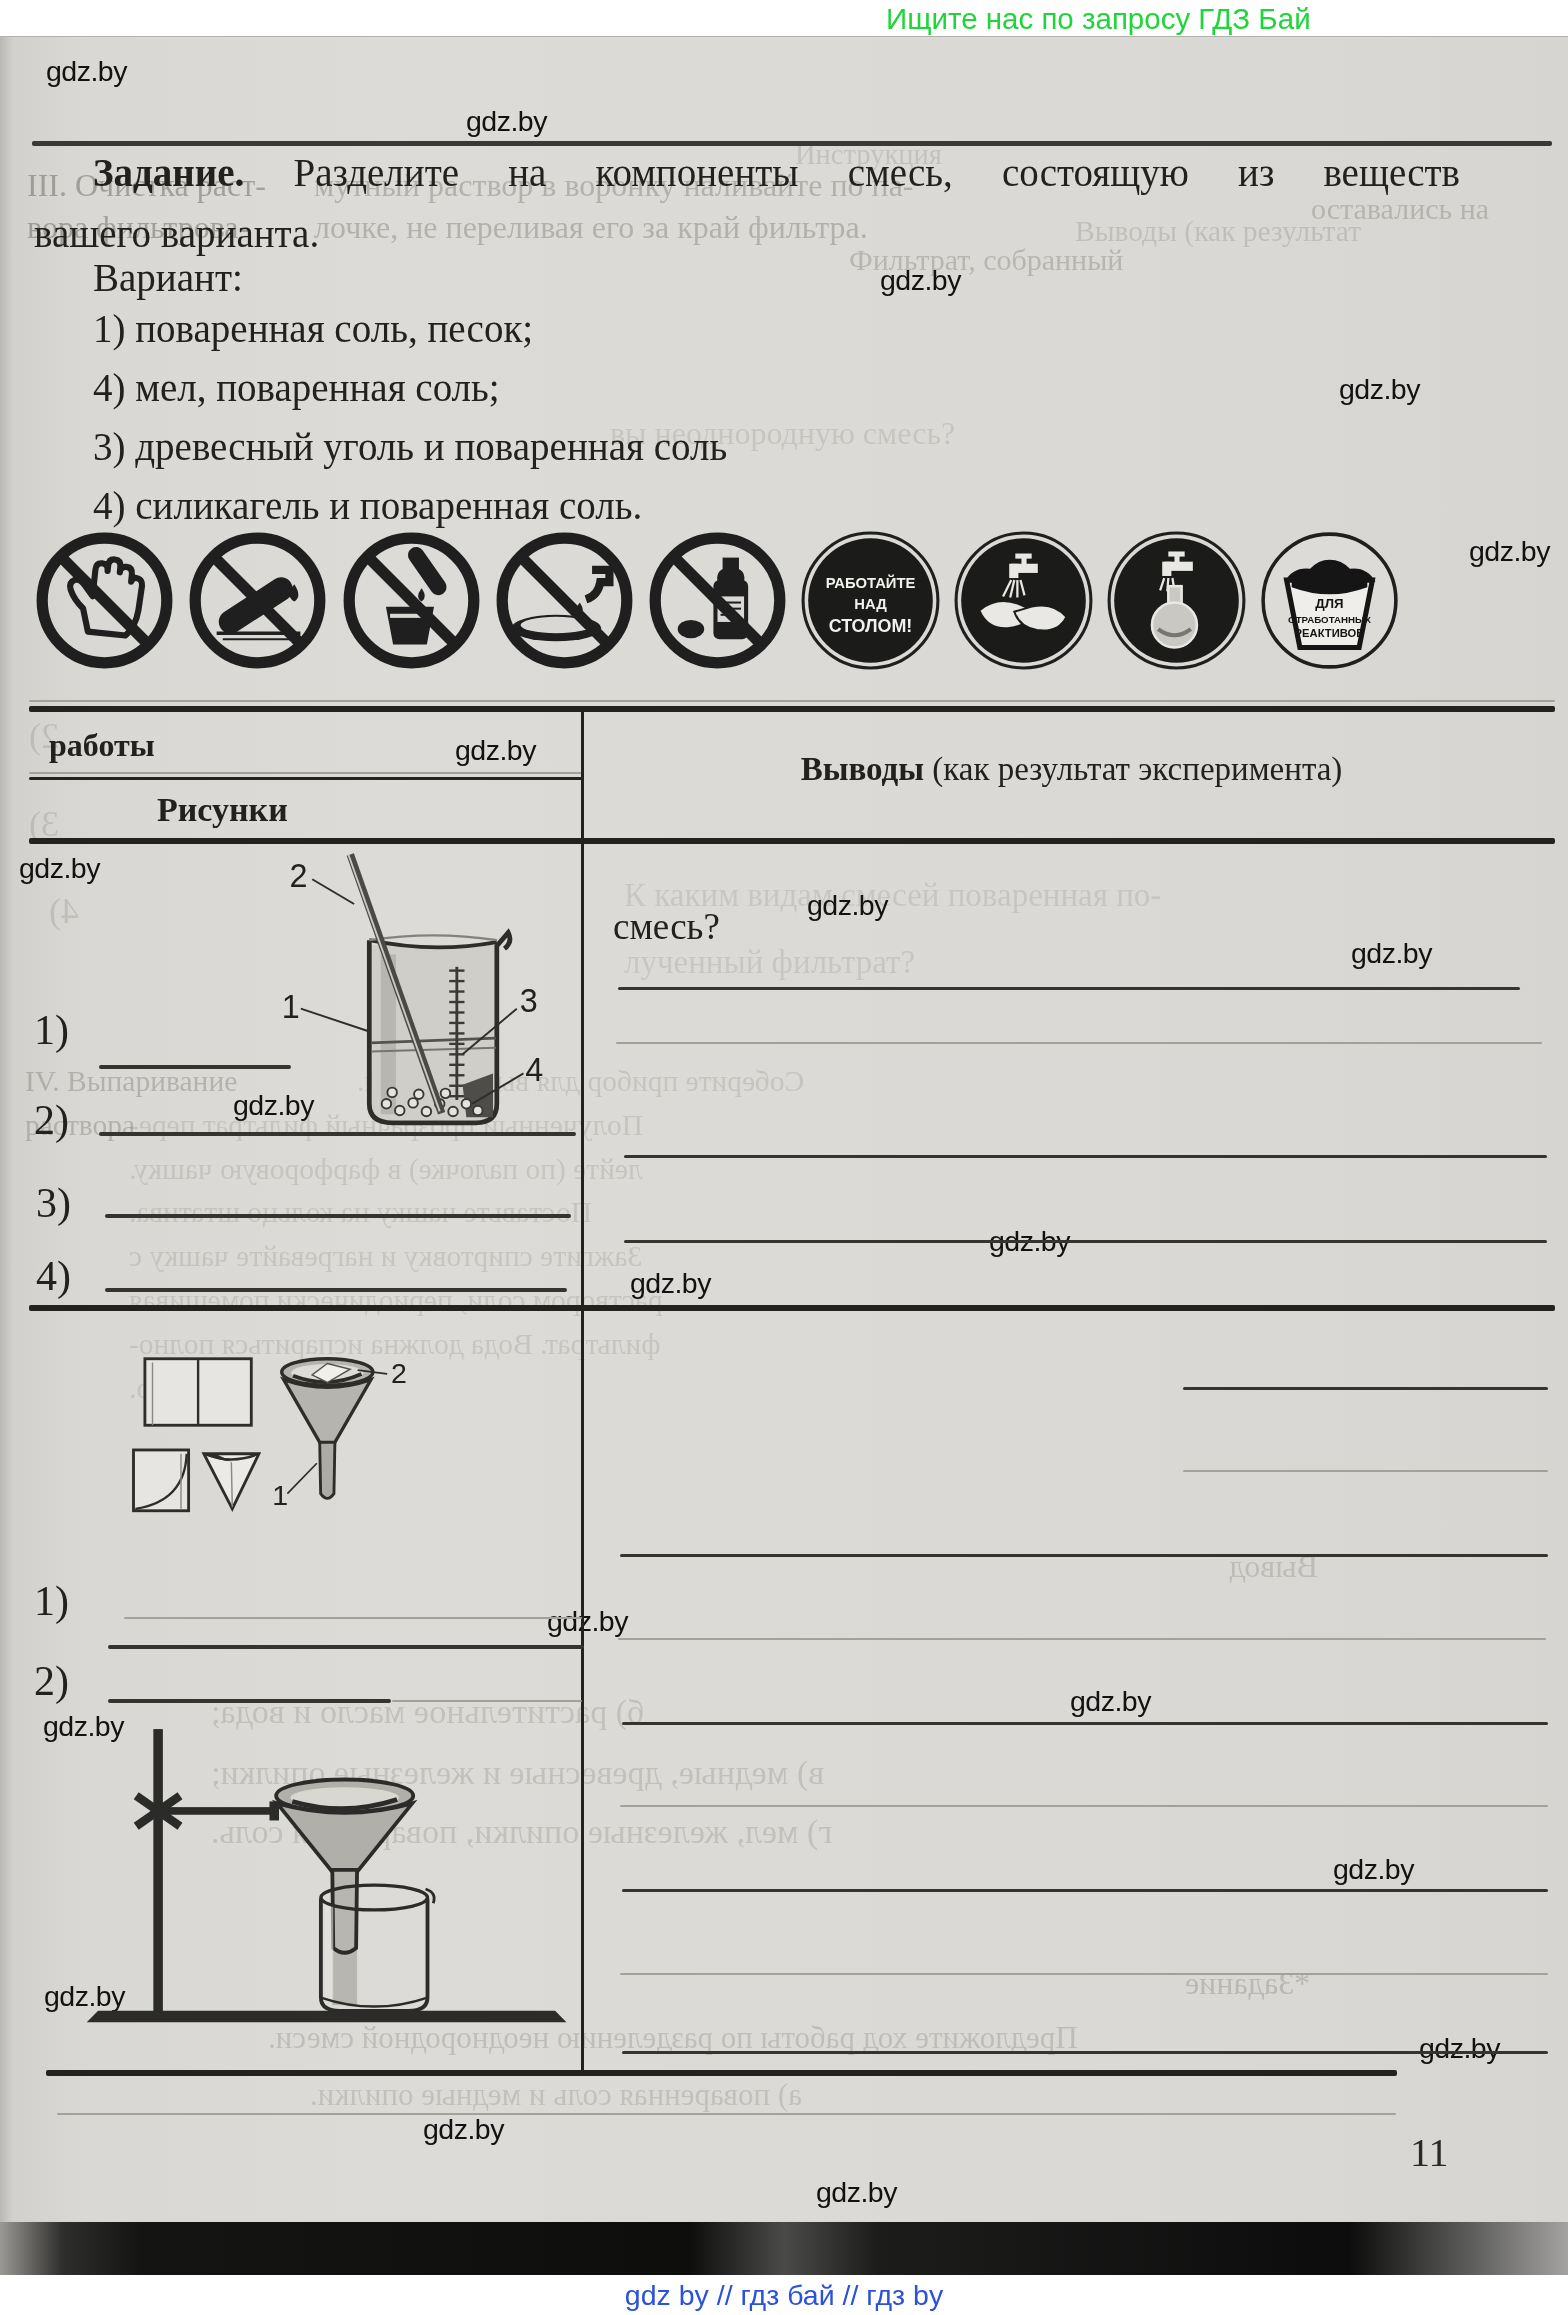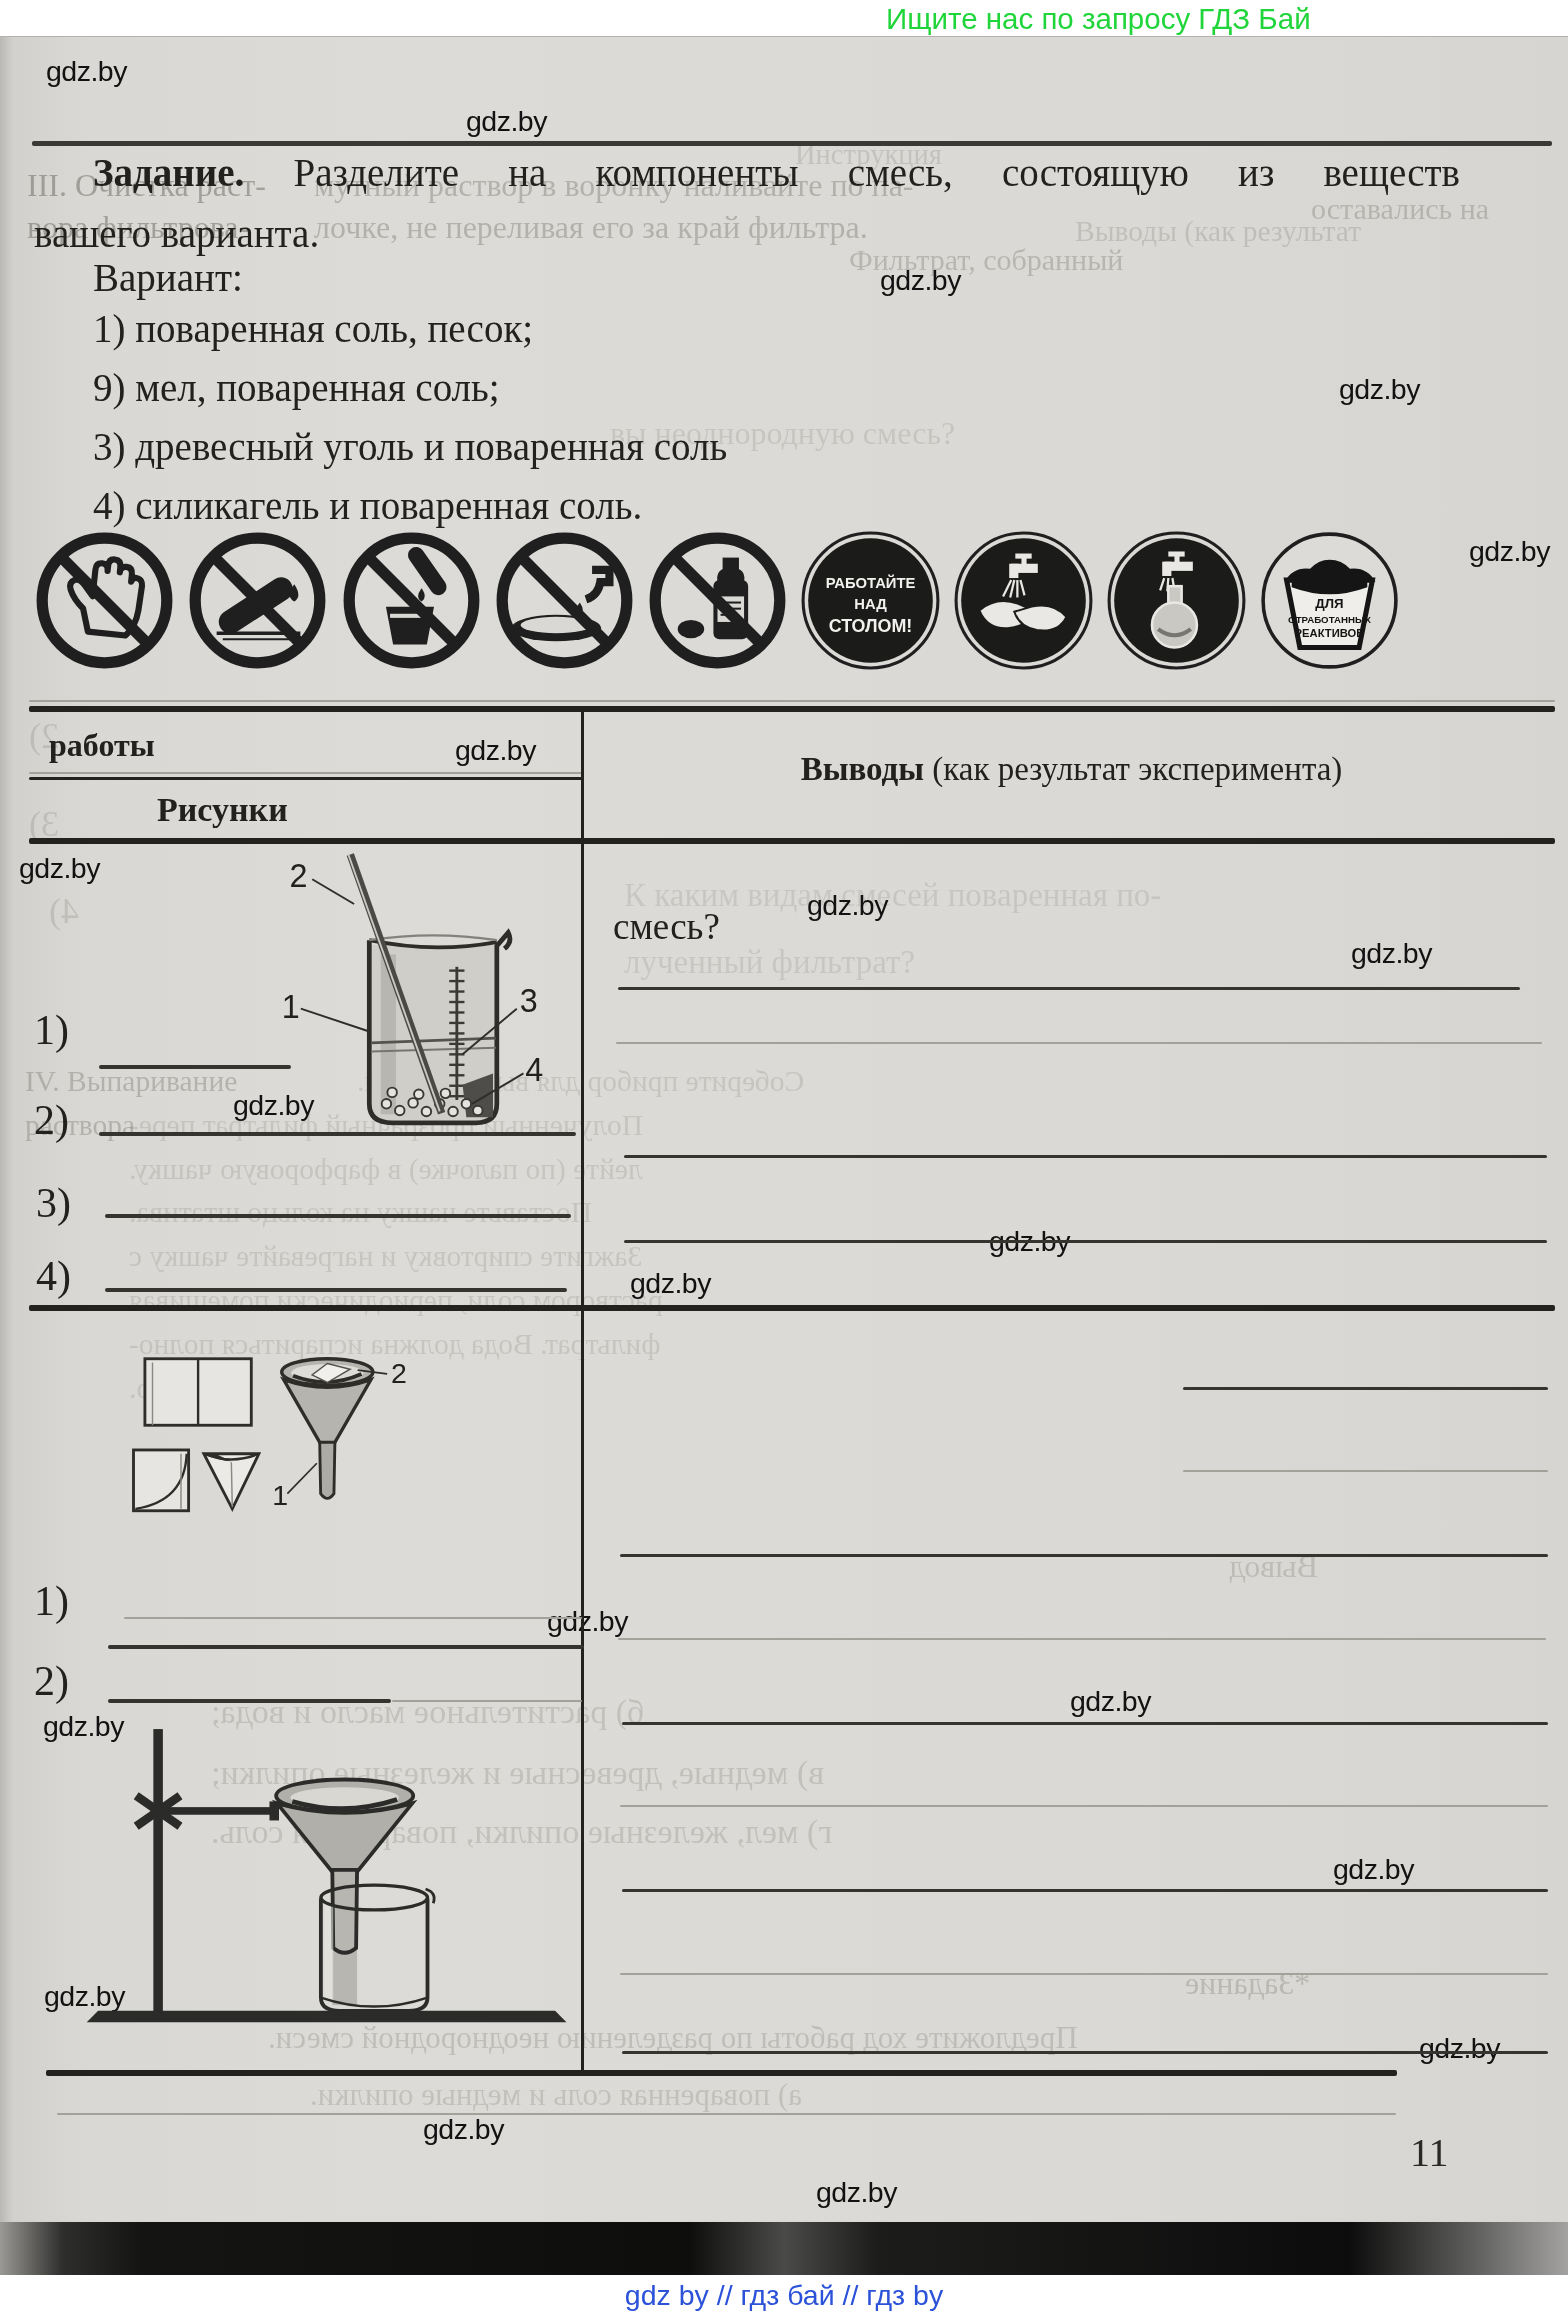--- a/index.html
+++ b/index.html
@@ -89,21 +89,21 @@
 
   <div class="rule" style="left:32px;top:141px;width:1520px;height:4.8px;background:#3a3936;"></div>
 
   <div class="txt" style="left:93px;top:150px;width:1367px;font-size:39px;white-space:normal;text-align:justify;text-align-last:justify;">
     <b>Задание.</b>
     <span>Разделите на компоненты смесь, состоящую из веществ</span>
   </div>
   <div class="txt" style="left:34px;top:211px;font-size:39px;">вашего варианта.</div>
   <div class="txt" style="left:93px;top:255px;font-size:39px;">Вариант:</div>
   <div class="txt" style="left:93px;top:306px;font-size:39px;">1) поваренная соль, песок;</div>
-  <div class="txt" style="left:93px;top:365px;font-size:39px;">9) мел, поваренная соль;</div>
+  <div class="txt" style="left:93px;top:365px;font-size:39px;">4) мел, поваренная соль;</div>
   <div class="txt" style="left:93px;top:424px;font-size:39px;">3) древесный уголь и поваренная соль</div>
   <div class="txt" style="left:93px;top:483px;font-size:39px;">4) силикагель и поваренная соль.</div>
 
   <svg class="icon" style="left:33px;" viewBox="0 0 140 140">
     <circle cx="70" cy="70" r="61" fill="none" stroke="#1f1f1f" stroke-width="11"></circle>
     <g fill="none" stroke="#1f1f1f" stroke-width="6" stroke-linejoin="round" stroke-linecap="round" transform="rotate(6 70 70)">
       <path d="M57 102 L50 80 Q40 72 36 63 Q33 56 39 53 Q44 51 49 57 L58 67 L58 41 Q58 34 64 34 Q70 34 70 41 L70 36 Q70 29 76 29 Q82 29 82 36 L82 41 Q82 35 88 35 Q94 35 94 42 L94 49 Q95 44 100 45 Q105 46 105 52 L104 76 Q103 92 94 102 Z"></path>
     </g>
     <line x1="27" y1="27" x2="113" y2="113" stroke="#1f1f1f" stroke-width="11"></line>
   </svg>

